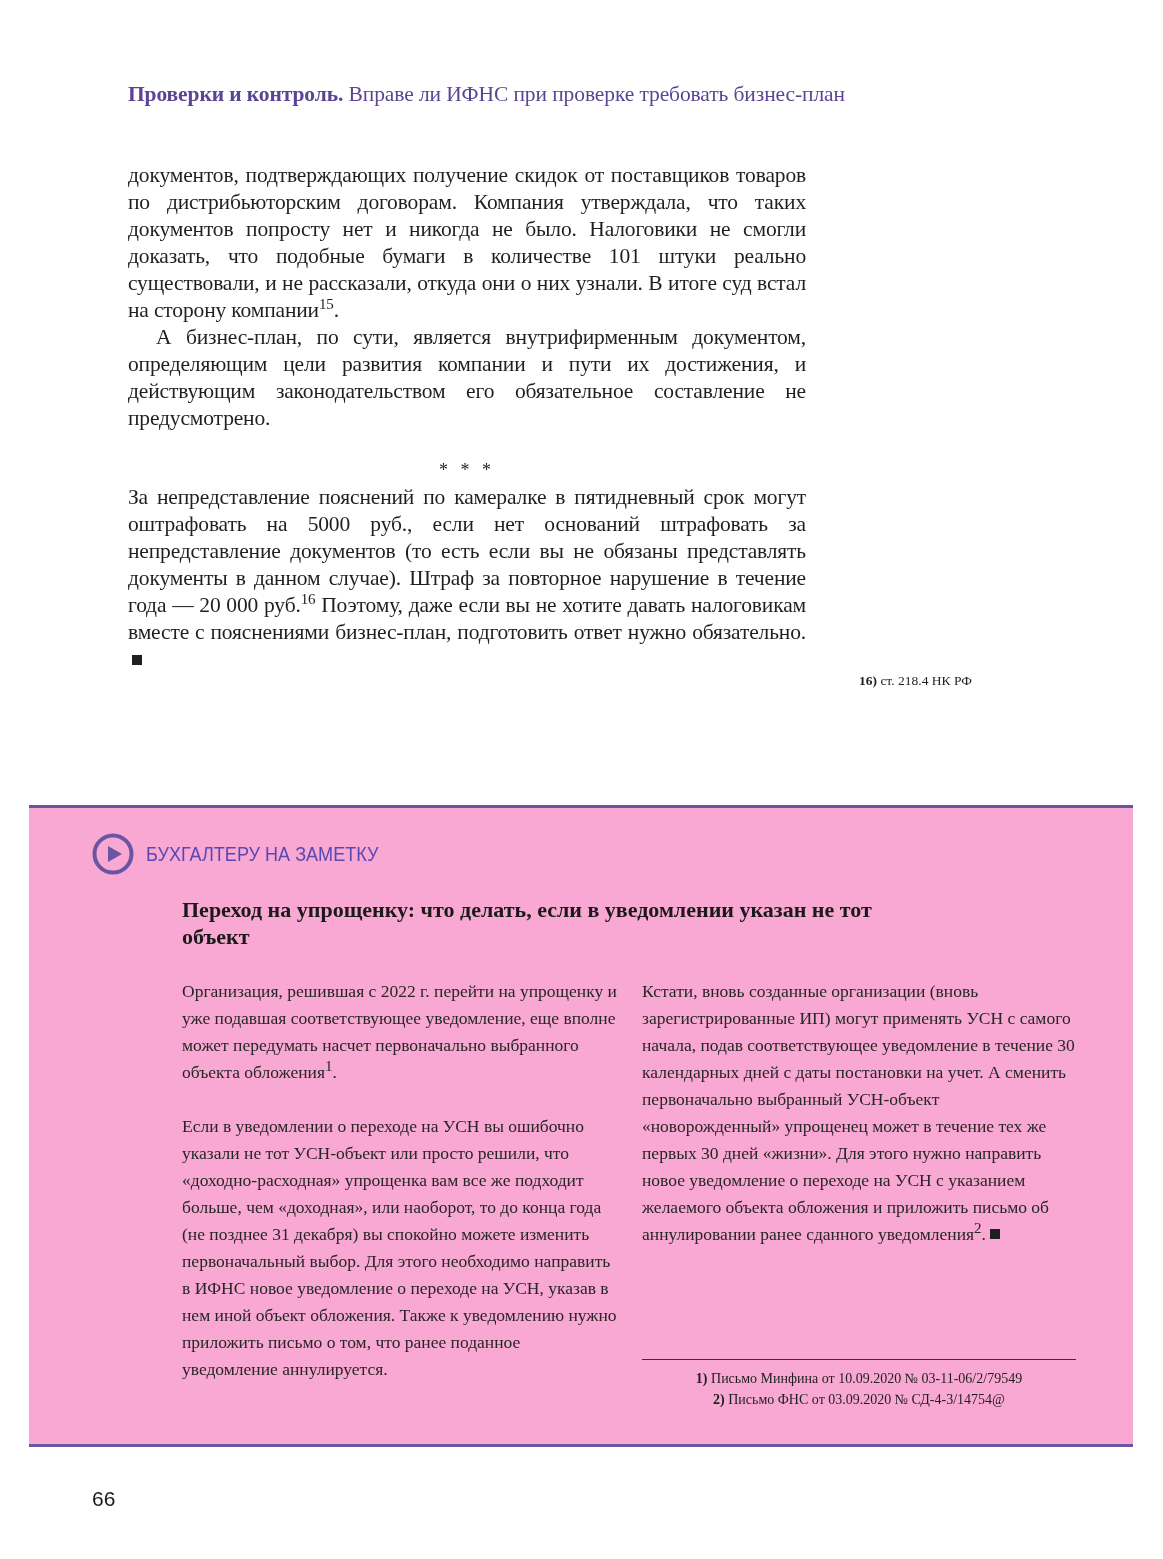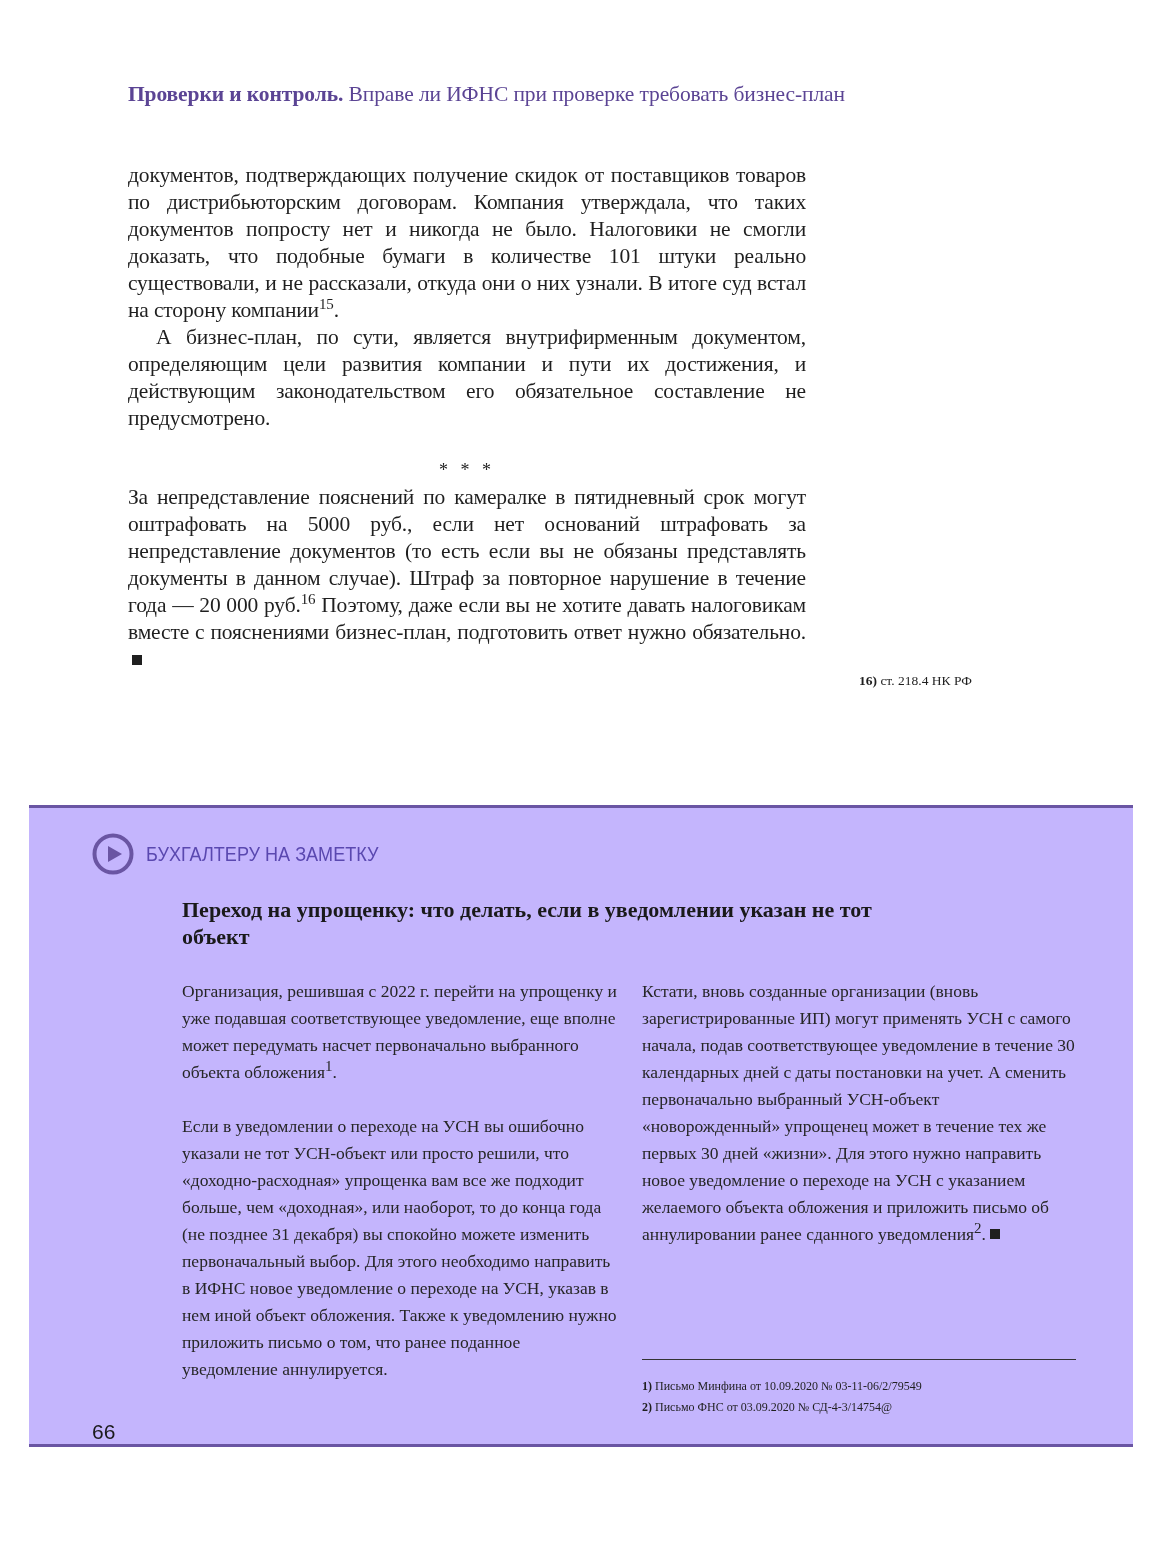--- a/index.html
+++ b/index.html
@@ -14,33 +14,33 @@
     .main-col p { margin: 0; text-align: justify; text-align-last: left; }
     .main-col p.indent { text-indent: 28px; }
     .main-col sup, .box sup { font-size: 15px; line-height: 0; vertical-align: super; }
     .stars { text-align: center; margin: 26px 0 2px 0; font-size: 18px; letter-spacing: 4px; line-height: 24px; }
     .endmark { display: inline-block; width: 10px; height: 10px; background: #1f1f1f; vertical-align: 1px; margin-left: 4px; }
 
     .side-notes { position: absolute; left: 823px; top: 672px; width: 230px; font-size: 13.5px; line-height: 18px; }
     .side-notes div { margin-bottom: 2px; }
     .side-notes b { font-weight: bold; }
 
-    .box { position: absolute; left: 29px; top: 805px; width: 1104px; height: 636px; background: #c4b5fd; border-top: 3px solid #6a55a3; border-bottom: 3px solid #6a55a3; text-decoration: underline; }
+    .box { position: absolute; left: 29px; top: 805px; width: 1104px; height: 636px; background: #f9a8d4; border-top: 3px solid #6a55a3; border-bottom: 3px solid #6a55a3; text-decoration: underline; }
     .box-label { position: absolute; left: 63px; top: 25px; display: flex; align-items: center; }
     .play-icon { width: 42px; height: 42px; }
     .box-label-text { margin-left: 12px; font-size: 21px; color: #5a48b0; letter-spacing: 0px; transform: scaleX(0.86); transform-origin: left center; white-space: nowrap; }
     .box-title { position: absolute; left: 117px; top: 88px; width: 740px; font-size: 22px; line-height: 27px; font-weight: bold; color: #1a1a1a; }
     .box-col { position: absolute; top: 170px; width: 436px; font-size: 17.5px; line-height: 27px; color: #262626; }
     .box-col p { margin: 0 0 27px 0; }
     .box-col.left { left: 117px; }
     .box-col.right { left: 577px; }
-    .box-notes { position: absolute; left: 577px; top: 551px; width: 434px; border-top: 1px solid #333; padding-top: 16px; font-size: 12px; line-height: 21px; }
+    .box-notes { position: absolute; left: 577px; top: 551px; width: 434px; border-top: 1px solid #333; padding-top: 8px; font-size: 14px; line-height: 21px; text-align: center; }
     .box-notes b { font-weight: bold; }
 
-    .page-number { position: absolute; left: 92px; top: 1420px; font-size: 21px; color: #1a1a1a; }
+    .page-number { position: absolute; left: 92px; top: 1487px; font-size: 21px; color: #1a1a1a; }
   </style>
 </head>
 <body>
 
 <div class="running-head serif">
   <b>Проверки и контроль.</b>
   <span>Вправе ли ИФНС при проверке требовать бизнес-план</span>
 </div>
 
 <div class="main-col serif">

